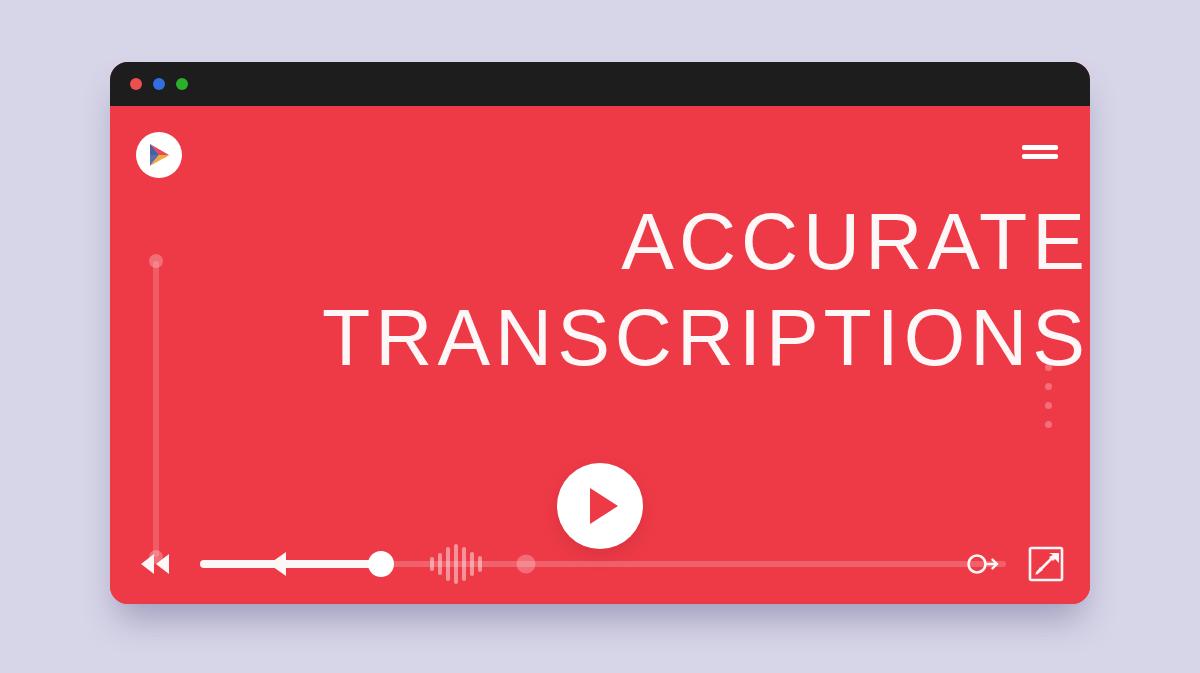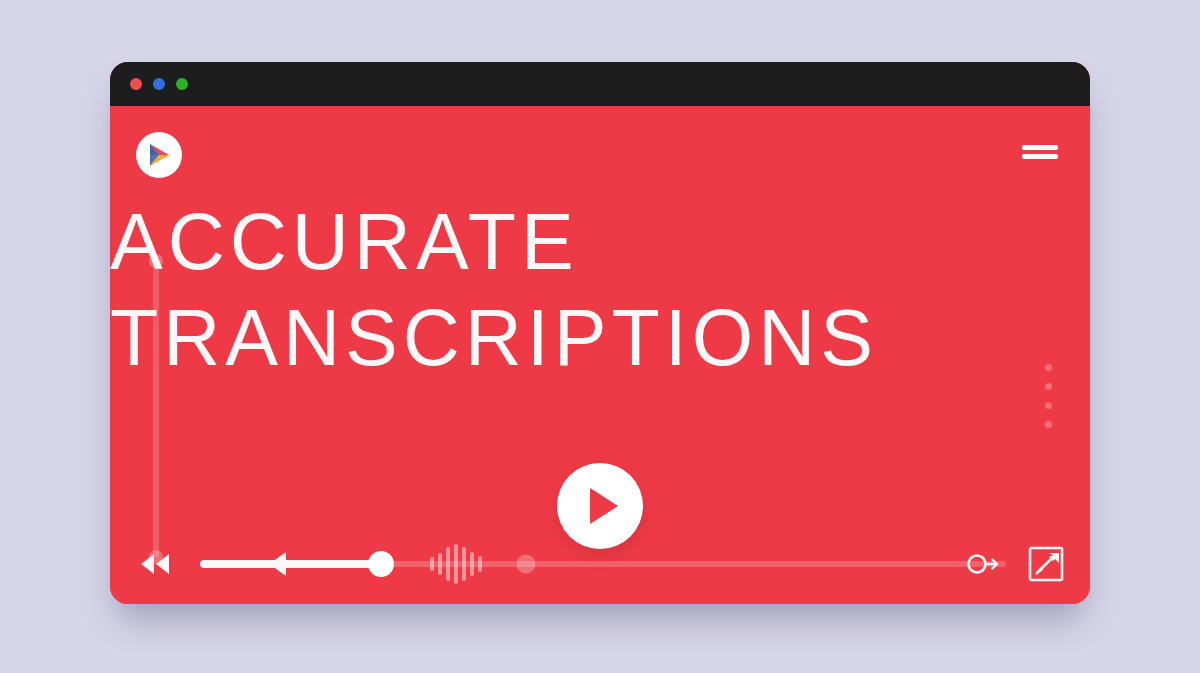--- a/index.html
+++ b/index.html
@@ -140,21 +140,21 @@
     width: 7px; height: 7px;
     border-radius: 50%;
     background: rgba(255,255,255,0.27);
   }
 
   
   .headline {
     position: absolute;
     left: 0; right: 0;
     top: 88px;
-    text-align: left;
+    text-align: right;
     color: #fdf7f7;
     font-size: 79px;
     line-height: 1.22;
     font-weight: 300;
     letter-spacing: 5px;
     white-space: pre-line;
     pointer-events: none;
   }
 
   

